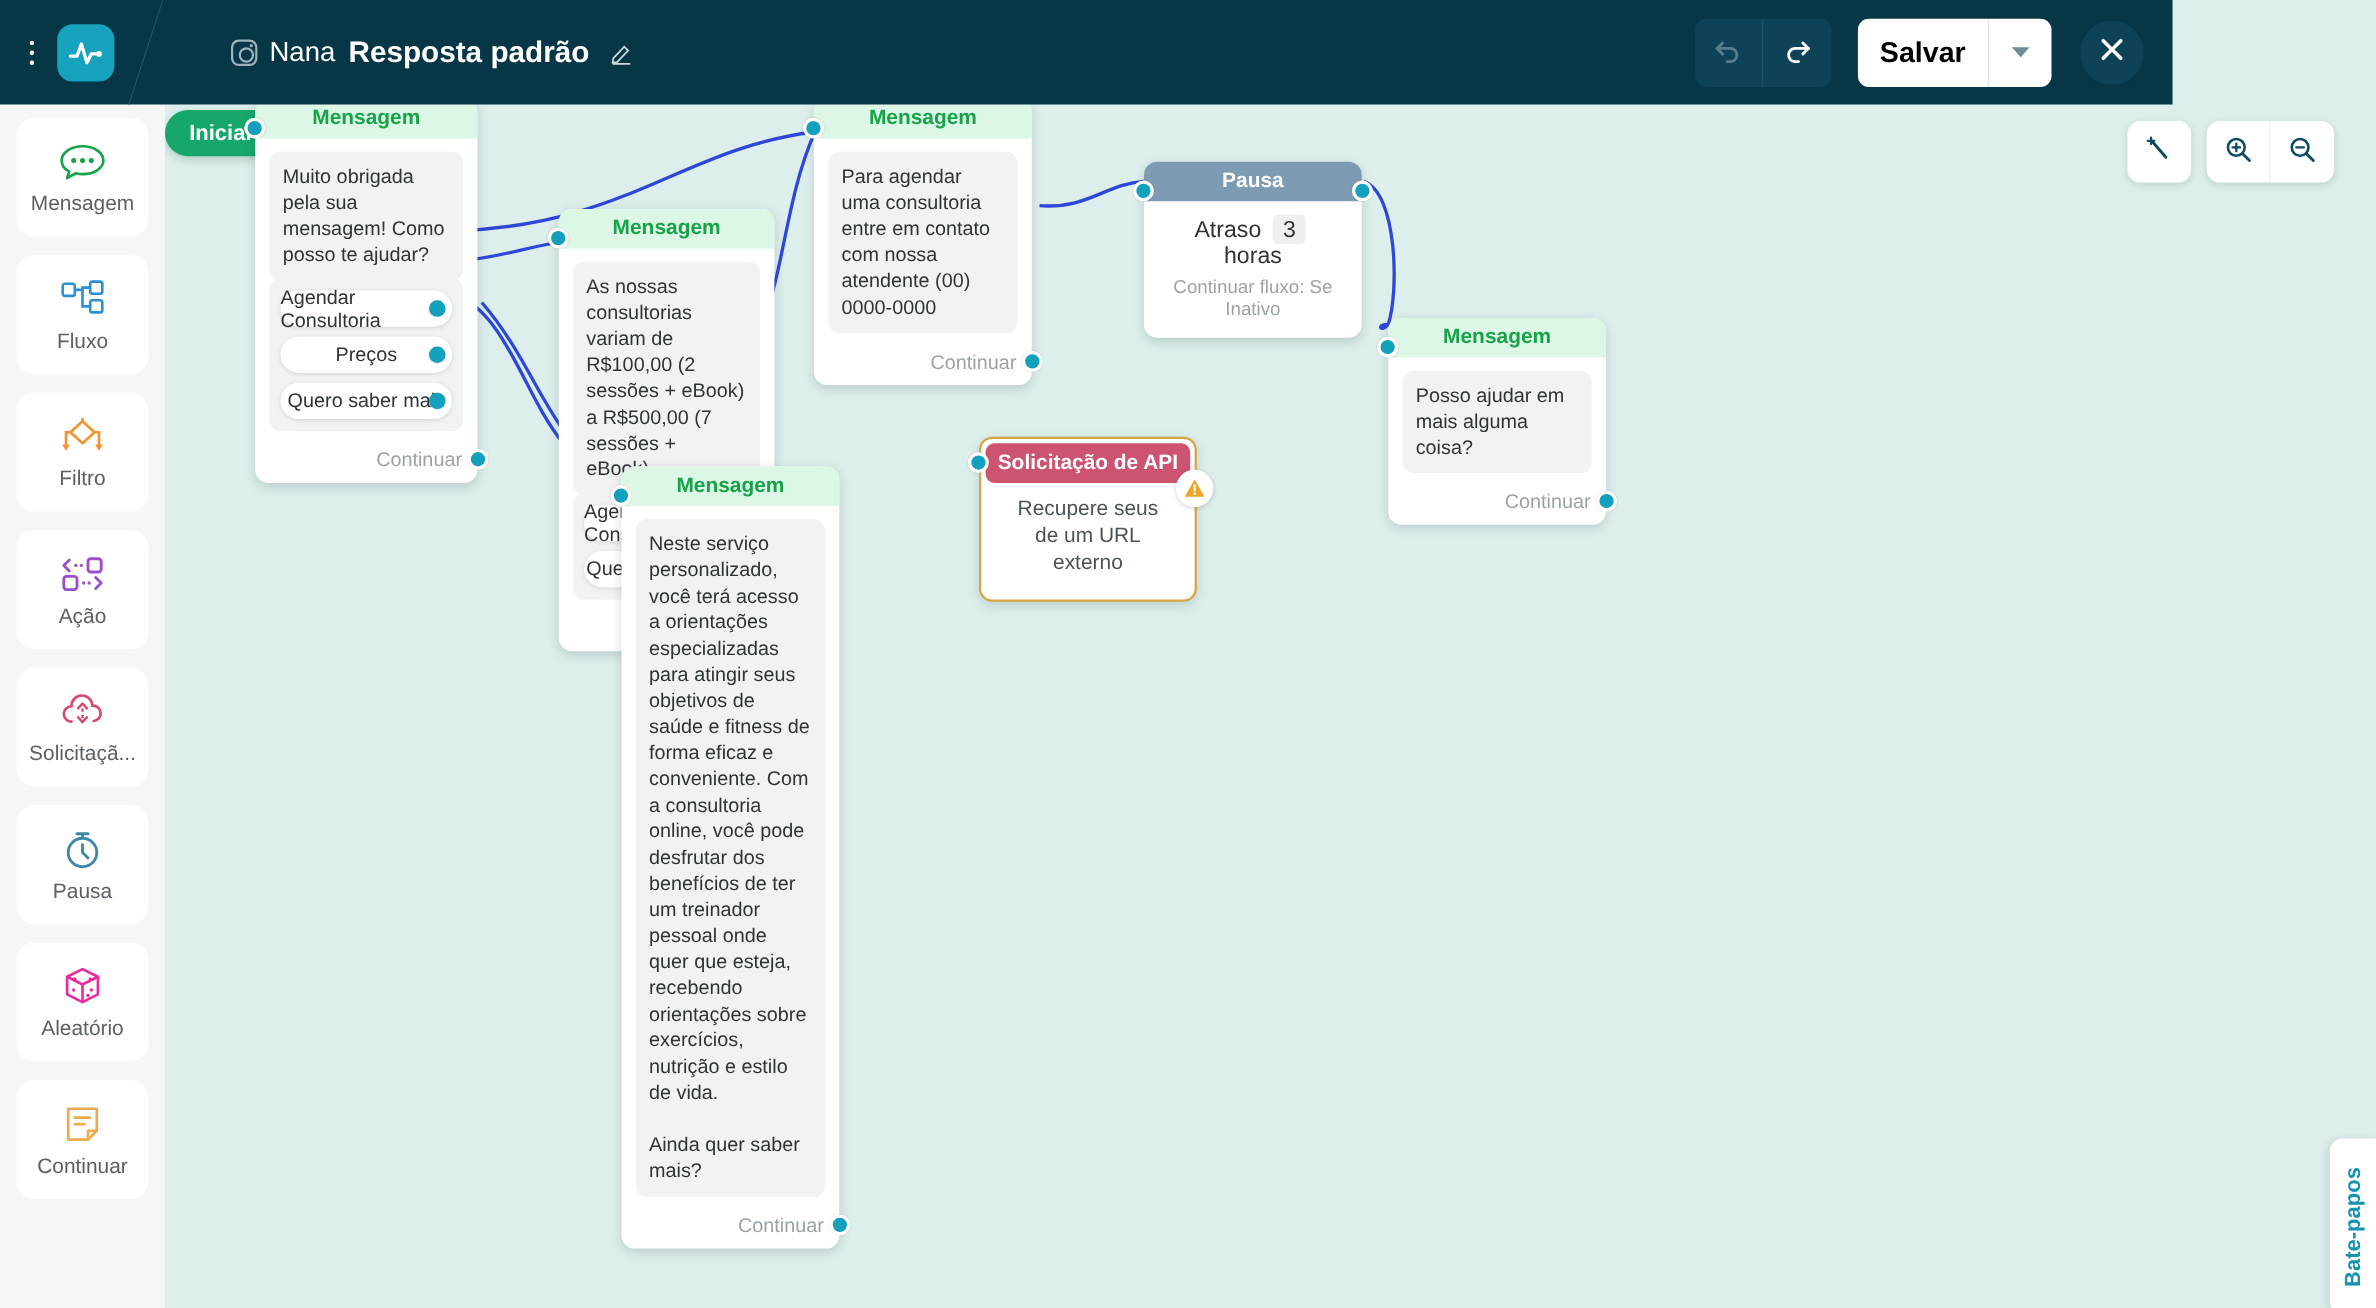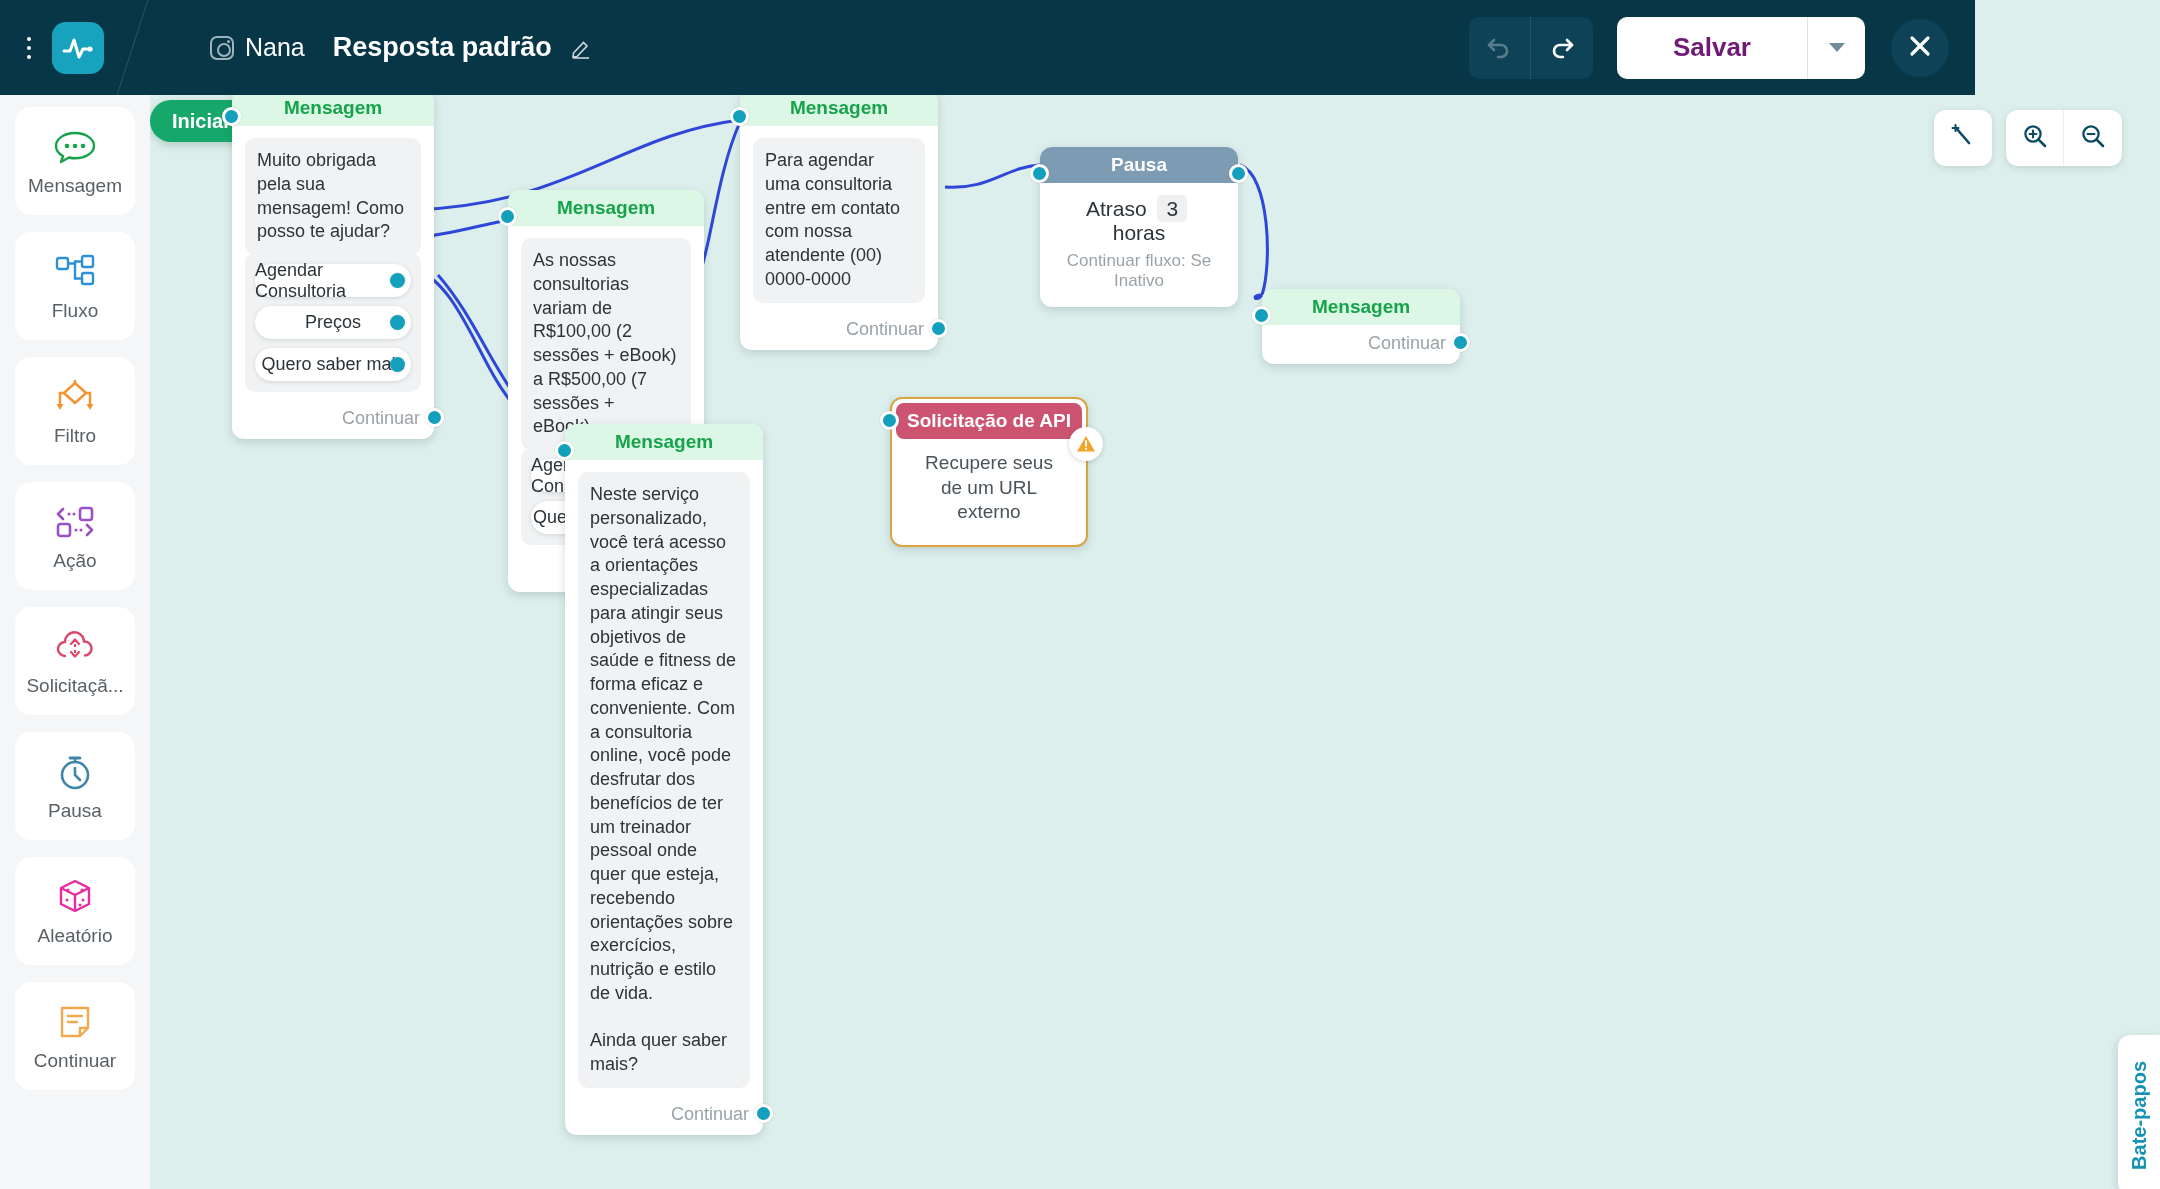--- a/index.html
+++ b/index.html
@@ -37,42 +37,42 @@
   }
   .insta-ic::before {
     content: ""; position: absolute; left: 5px; top: 5px; width: 10px; height: 10px;
     border: 2px solid #9fb3bc; border-radius: 50%;
   }
   .insta-ic::after {
     content: ""; position: absolute; right: 2px; top: 2px; width: 3px; height: 3px;
     border-radius: 50%; background: #9fb3bc;
   }
   .insta-name { color: #fff; font-size: 25px; }
-  .flow-title-wrap { display: flex; align-items: center; gap: 18px; margin-left: 28px; justify-content: flex-end; }
+  .flow-title-wrap { display: flex; align-items: center; gap: 18px; margin-left: 12px; justify-content: flex-end; }
   .flow-title { color: #fff; font-size: 27px; font-weight: bold; }
   .pencil-ic { width: 22px; height: 22px; }
   .hdr-right {
     margin-left: auto; display: flex; align-items: center; gap: 0; margin-right: 26px;
   }
   .undo-grp {
     display: flex; align-items: center; background: #0d4257; border-radius: 10px;
     overflow: hidden; height: 62px; margin-right: 24px;
   }
   .undo-btn, .redo-btn {
     width: 62px; height: 62px; display: flex; align-items: center; justify-content: center;
     cursor: pointer;
   }
   .undo-btn { border-right: 1px solid #1d5a72; }
   .save-grp {
     display: flex; align-items: stretch; background: #fff; border-radius: 10px;
     overflow: hidden; height: 62px; margin-right: 26px;
   }
   .save-btn {
-    display: flex; align-items: center; justify-content: center; padding: 0 56px;
-    color: #701a75; font-size: 26px; font-weight: bold; cursor: pointer;
+    display: flex; align-items: center; justify-content: center; padding: 0 20px;
+    color: #000000; font-size: 26px; font-weight: bold; cursor: pointer;
   }
   .save-caret {
     width: 58px; display: flex; align-items: center; justify-content: center;
     border-left: 1px solid #dae3e6; cursor: pointer;
   }
   .caret-dn {
     width: 0; height: 0; border-left: 8px solid transparent; border-right: 8px solid transparent;
     border-top: 9px solid #6d8d99;
   }
   .close-btn {
@@ -482,20 +482,23 @@
         <path d="M11 3 L20 18.5 H2 Z" fill="#f0a429"></path>
         <path d="M11 8 V13" stroke="#fff" stroke-width="1.9" stroke-linecap="round"></path>
         <circle cx="11" cy="15.8" r="1.15" fill="#fff"></circle>
       </svg>
     </div>
   </div>
 
   <div class="node" style="left:1112px; top:194px; width:198px;">
     <div class="dot" style="left:-10px; top:17px;"></div>
     <div class="node-hdr hdr-msg">Mensagem</div>
+    <div class="node-body">
+      <div class="bubble">Posso ajudar em mais alguma coisa?</div>
+    </div>
     <div class="continue-row">Continuar</div>
     <div class="dot" style="right:-10px; bottom:12px;"></div>
   </div>
 
   <div class="zoom-bar">
     <div class="zc-single">
       <span>
         <svg width="26" height="26" viewBox="0 0 26 26">
           <path d="M6 5 L19 20" stroke="#0b4a63" stroke-width="2.6" stroke-linecap="round"></path>
           <path d="M5.5 2 L5.5 8 M2.5 5 L8.5 5" stroke="#0b4a63" stroke-width="2" stroke-linecap="round"></path>

